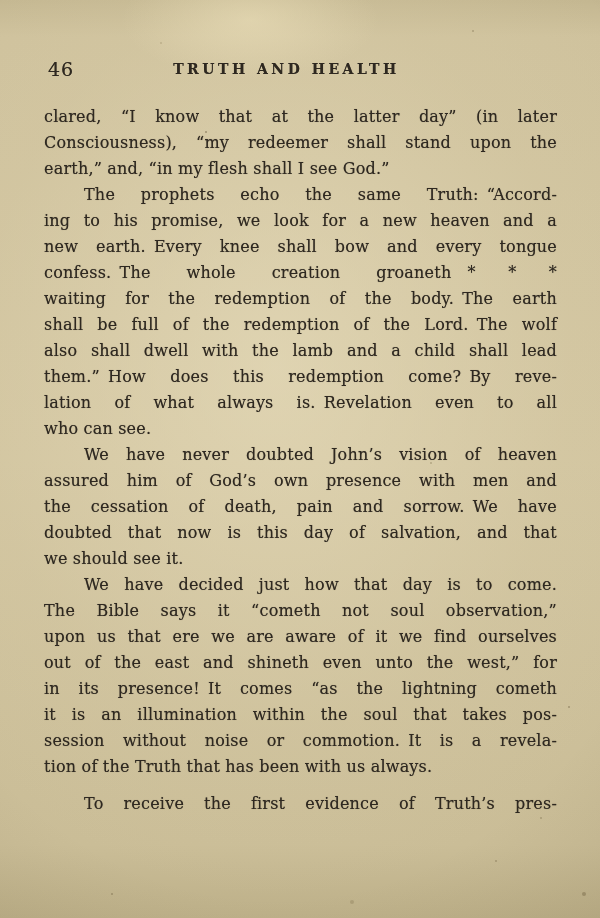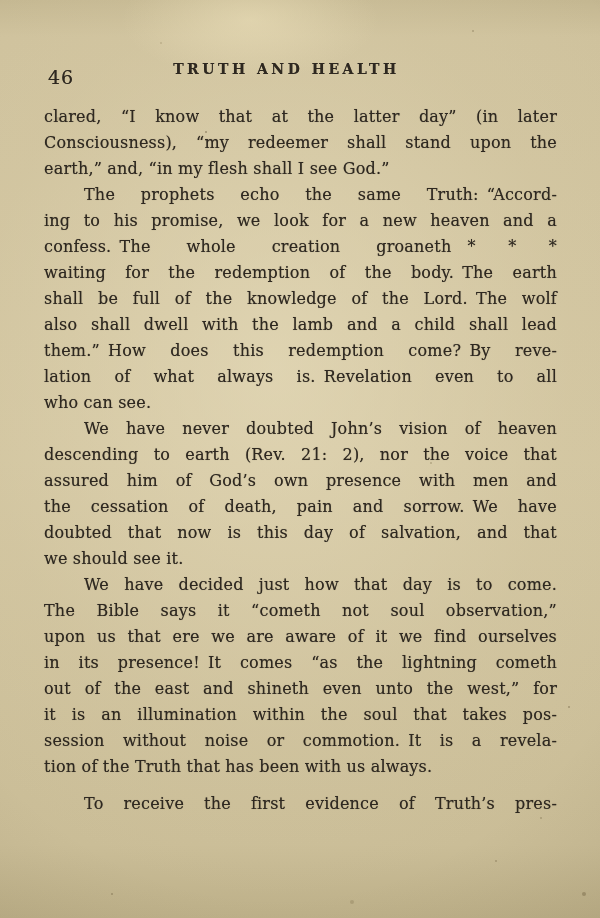--- a/index.html
+++ b/index.html
@@ -60,21 +60,20 @@
     right: 44px;
     height: 22px;
   }
   .page-number {
     position: absolute;
     left: 2px;
     top: 0;
     font-size: 19px;
     letter-spacing: 1px;
     text-shadow: 0 0 0.6px rgba(46, 40, 32, 0.7);
-    margin-top: 8px;
   }
   .running-header {
     position: absolute;
     left: 50px;
     right: 79px;
     top: 3px;
     text-align: center;
     font-size: 14px;
     font-weight: bold;
     letter-spacing: 3.5px;
@@ -119,42 +118,42 @@
 
   <div class="body-text">
       <div class="paragraph">
         <div class="line">clared, “I know that at the latter day” (in later</div>
         <div class="line">Consciousness), “my redeemer shall stand upon the</div>
         <div class="line para-end">earth,” and, “in my flesh shall I see God.”</div>
       </div>
       <div class="paragraph indented">
         <div class="line">The prophets echo the same Truth: “Accord-</div>
         <div class="line">ing to his promise, we look for a new heaven and a</div>
+        <div class="line">new earth. Every knee shall bow and every tongue</div>
         <div class="line">confess. The whole creation groaneth *  *  *</div>
         <div class="line">waiting for the redemption of the body. The earth</div>
-        <div class="line">shall be full of the knowledge of the Lord. The wolf</div>
+        <div class="line">shall be full of the redemption of the Lord. The wolf</div>
         <div class="line">also shall dwell with the lamb and a child shall lead</div>
         <div class="line">them.” How does this redemption come? By reve-</div>
         <div class="line">lation of what always is. Revelation even to all</div>
         <div class="line para-end">who can see.</div>
       </div>
       <div class="paragraph indented">
         <div class="line">We have never doubted John’s vision of heaven</div>
-        <div class="line">descending to earth (Rev. 21: 2), nor the voice that</div>
         <div class="line">assured him of God’s own presence with men and</div>
         <div class="line">the cessation of death, pain and sorrow. We have</div>
         <div class="line">doubted that now is this day of salvation, and that</div>
         <div class="line para-end">we should see it.</div>
       </div>
       <div class="paragraph indented">
         <div class="line">We have decided just how that day is to come.</div>
         <div class="line">The Bible says it “cometh not soul observation,”</div>
         <div class="line">upon us that ere we are aware of it we find ourselves</div>
+        <div class="line">out of the east and shineth even unto the west,” for</div>
         <div class="line">in its presence! It comes “as the lightning cometh</div>
-        <div class="line">out of the east and shineth even unto the west,” for</div>
         <div class="line">it is an illumination within the soul that takes pos-</div>
         <div class="line">session without noise or commotion. It is a revela-</div>
         <div class="line para-end">tion of the Truth that has been with us always.</div>
       </div>
       <div class="paragraph indented extra-top">
         <div class="line">To receive the first evidence of Truth’s pres-</div>
       </div>
     </div>
 </div>
 

